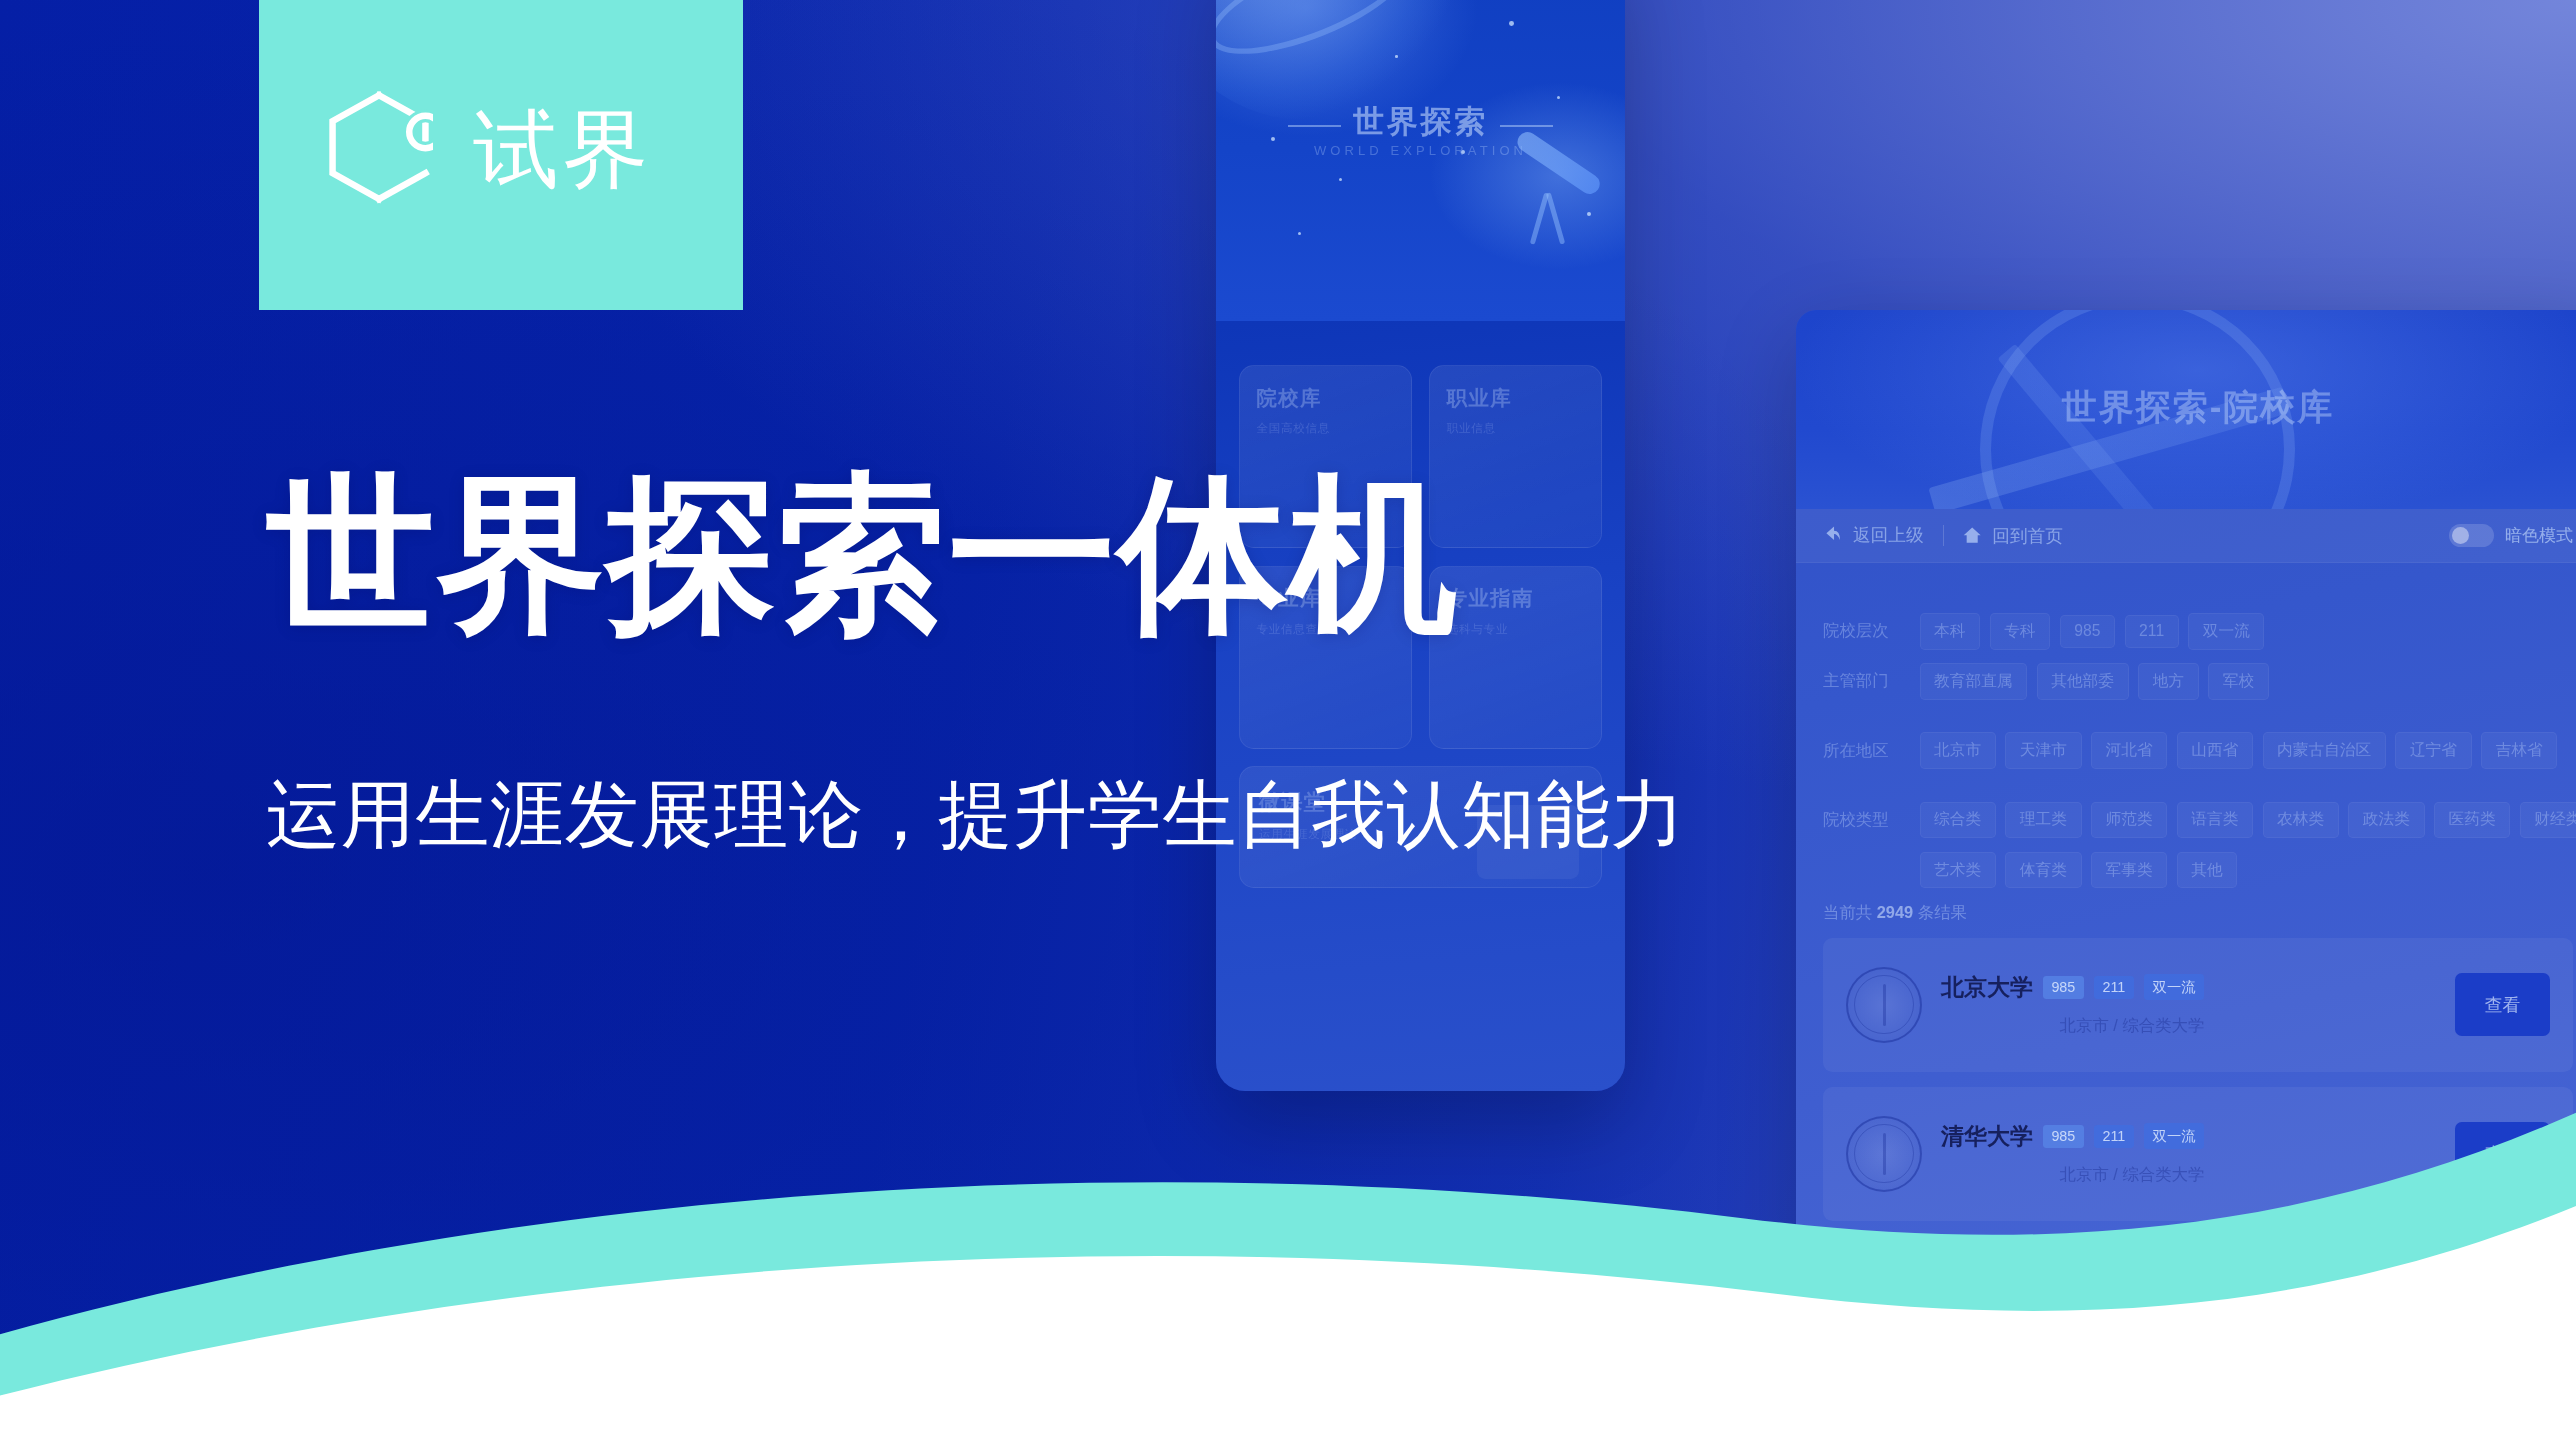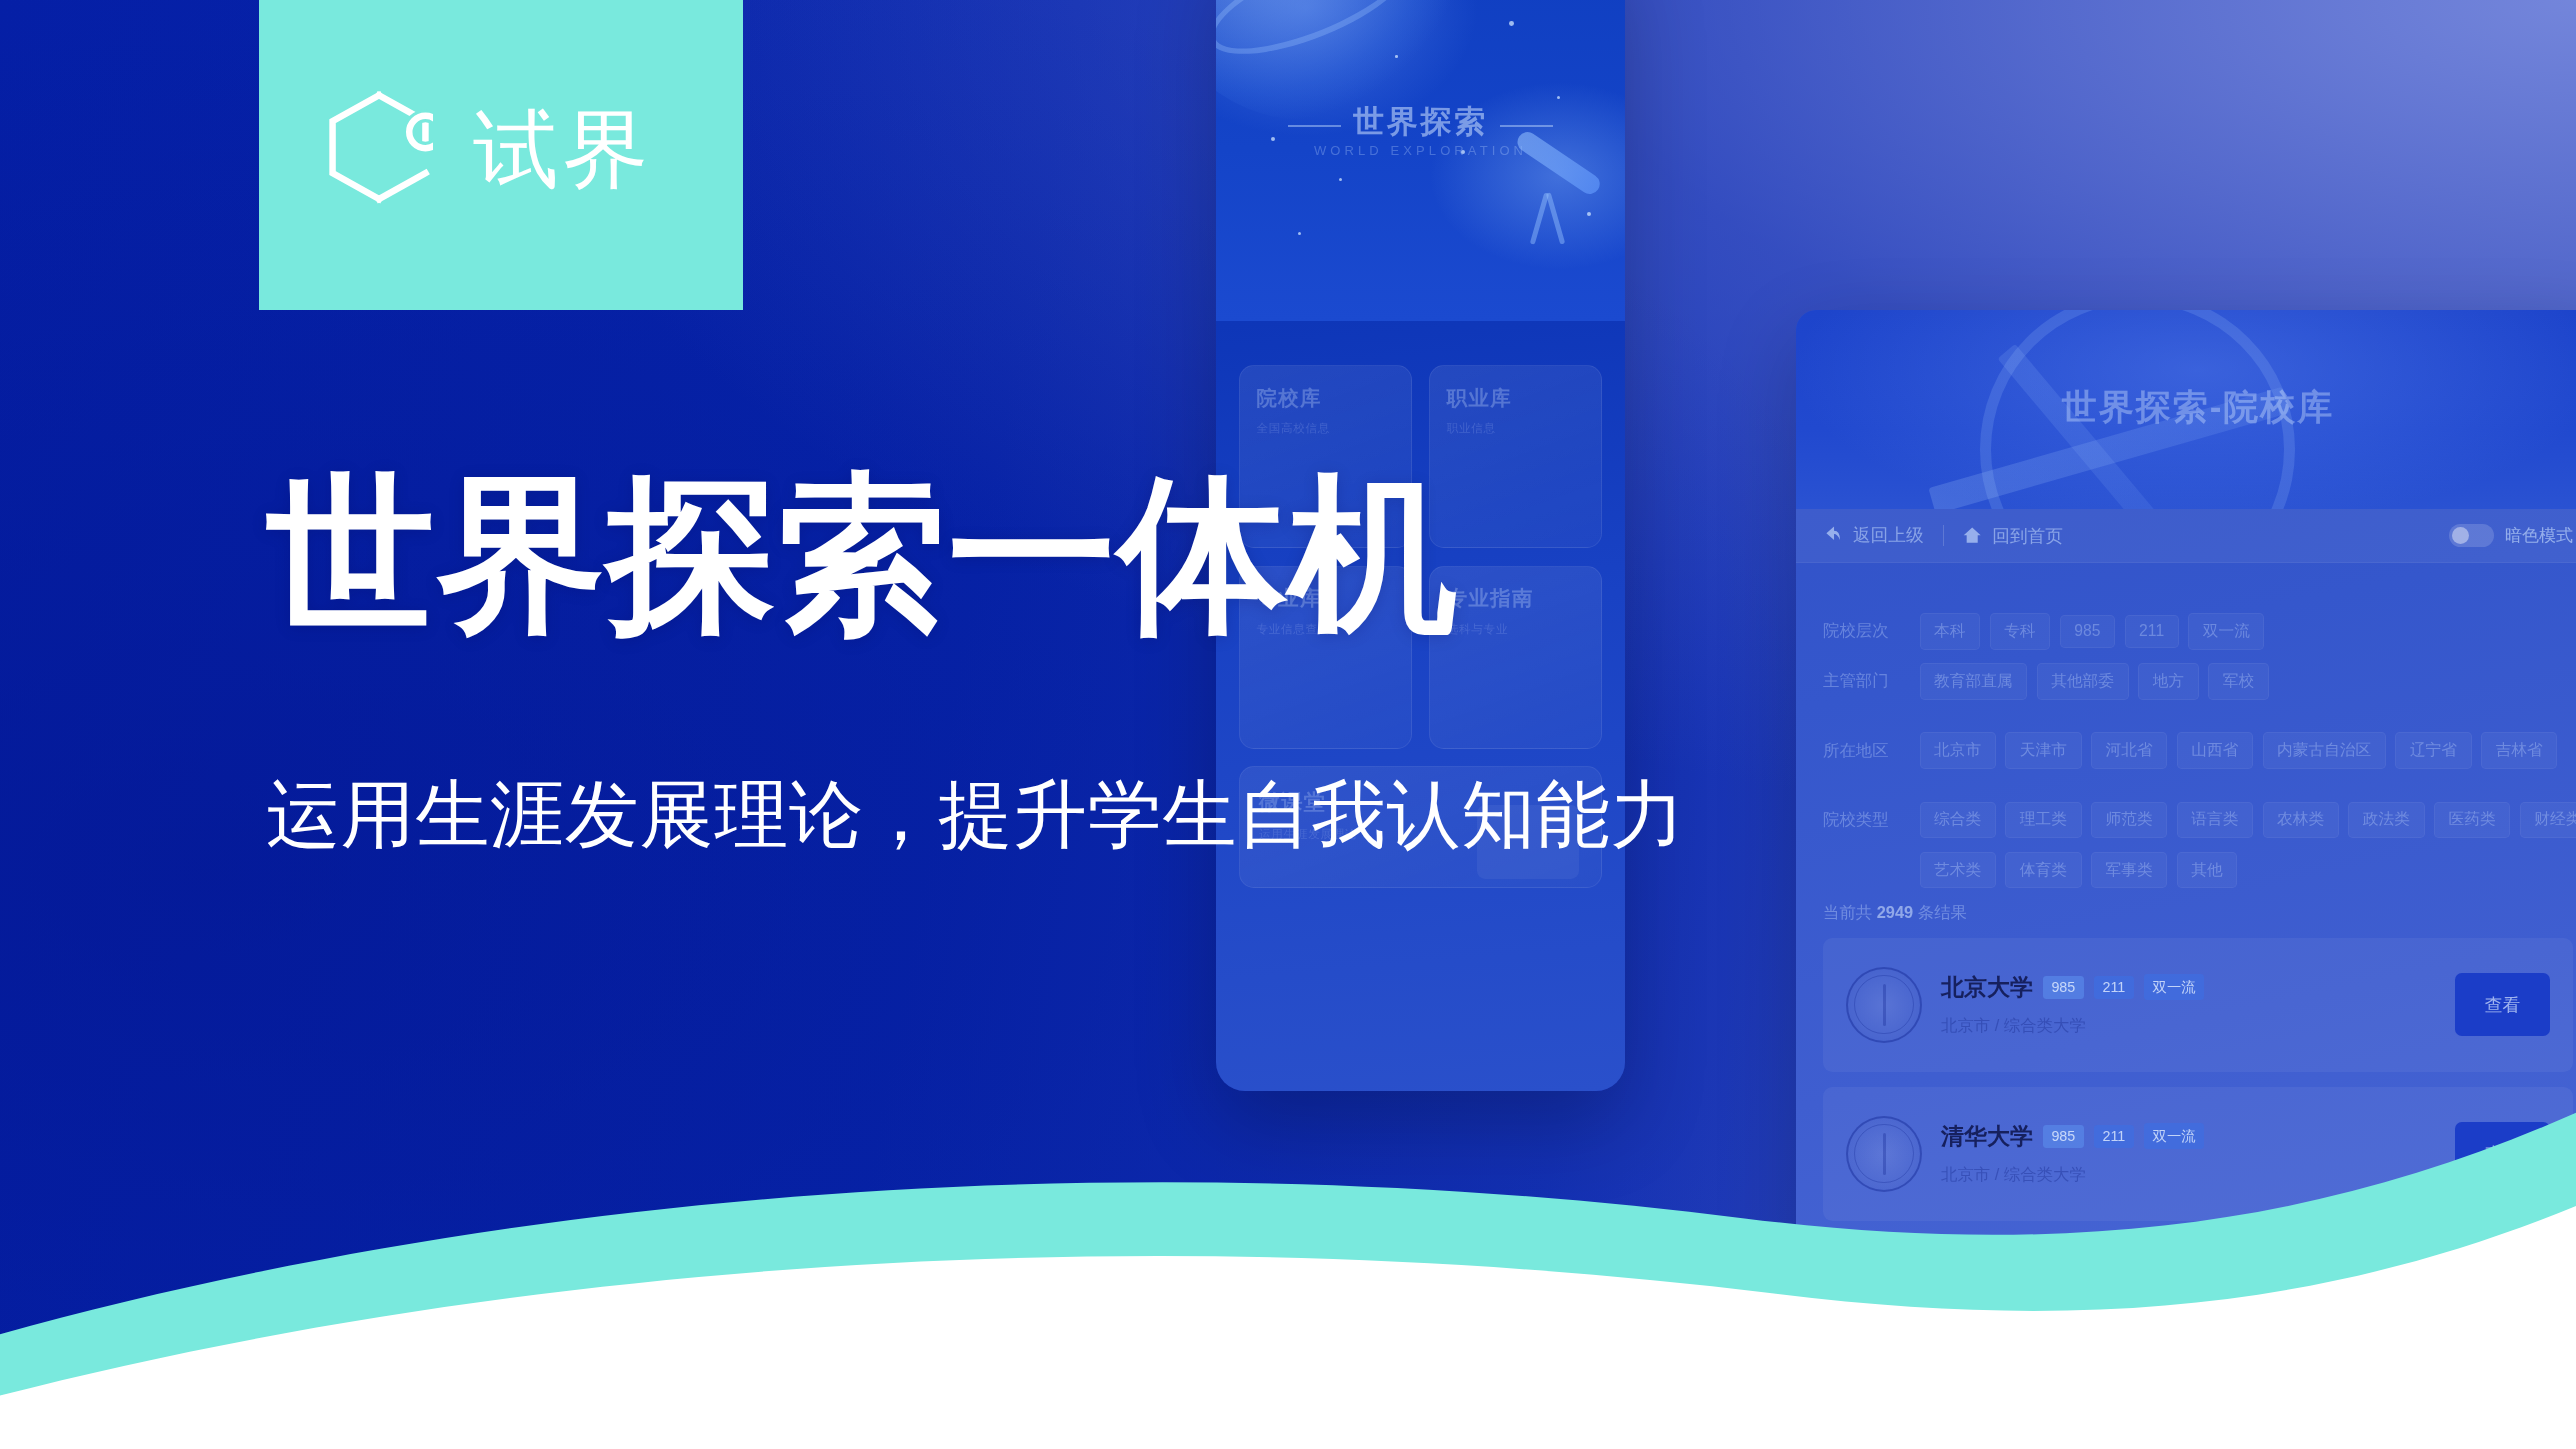--- a/index.html
+++ b/index.html
@@ -159,21 +159,21 @@
     background:radial-gradient(circle at 50% 50%, rgba(255,255,255,.10), rgba(20,45,160,.10));
     position:relative;
   }
   .useal::before{
     content:""; position:absolute; inset:6.1px; border-radius:50%; border:1.4px solid rgba(20,40,150,.32);
   }
   .useal::after{
     content:""; position:absolute; left:50%; top:15px; width:3.4px; height:42px; margin-left:-1.4px;
     background:rgba(20,40,150,.34); border-radius:2px;
   }
-  .uinfo{ margin-left:19px; }
+  .uinfo{ margin-left:19px;text-align:right; }
   .urow1{ display:flex; align-items:center; gap:9.5px; }
   .uname{ color:#16205e; font-size:23px; font-weight:700; }
   .utag{ padding:3.4px 8.9px; border-radius:3.4px; font-size:14.3px; color:rgba(226,238,255,.80); background:rgba(62,110,225,.72); }
   .utag.t0{ background:rgba(90,140,235,.62); }
   .umeta{ margin-top:12.3px; color:rgba(30,52,150,.45); font-size:16.4px; }
   .ubtn{
     margin-left:auto; width:95px; height:63px; border-radius:6.8px; background:#1b3dc8;
     display:flex; align-items:center; justify-content:center;
     color:rgba(215,230,255,.70); font-size:17.7px;
   }

